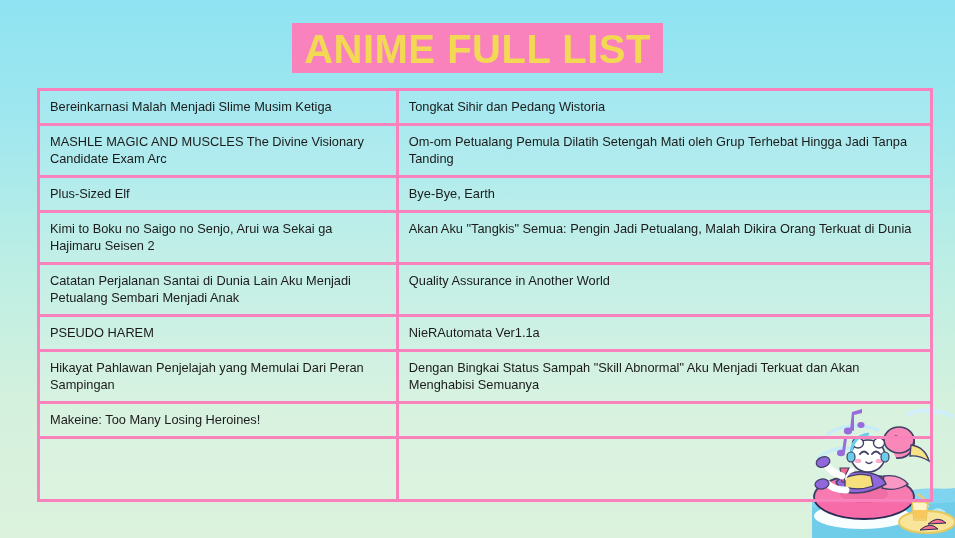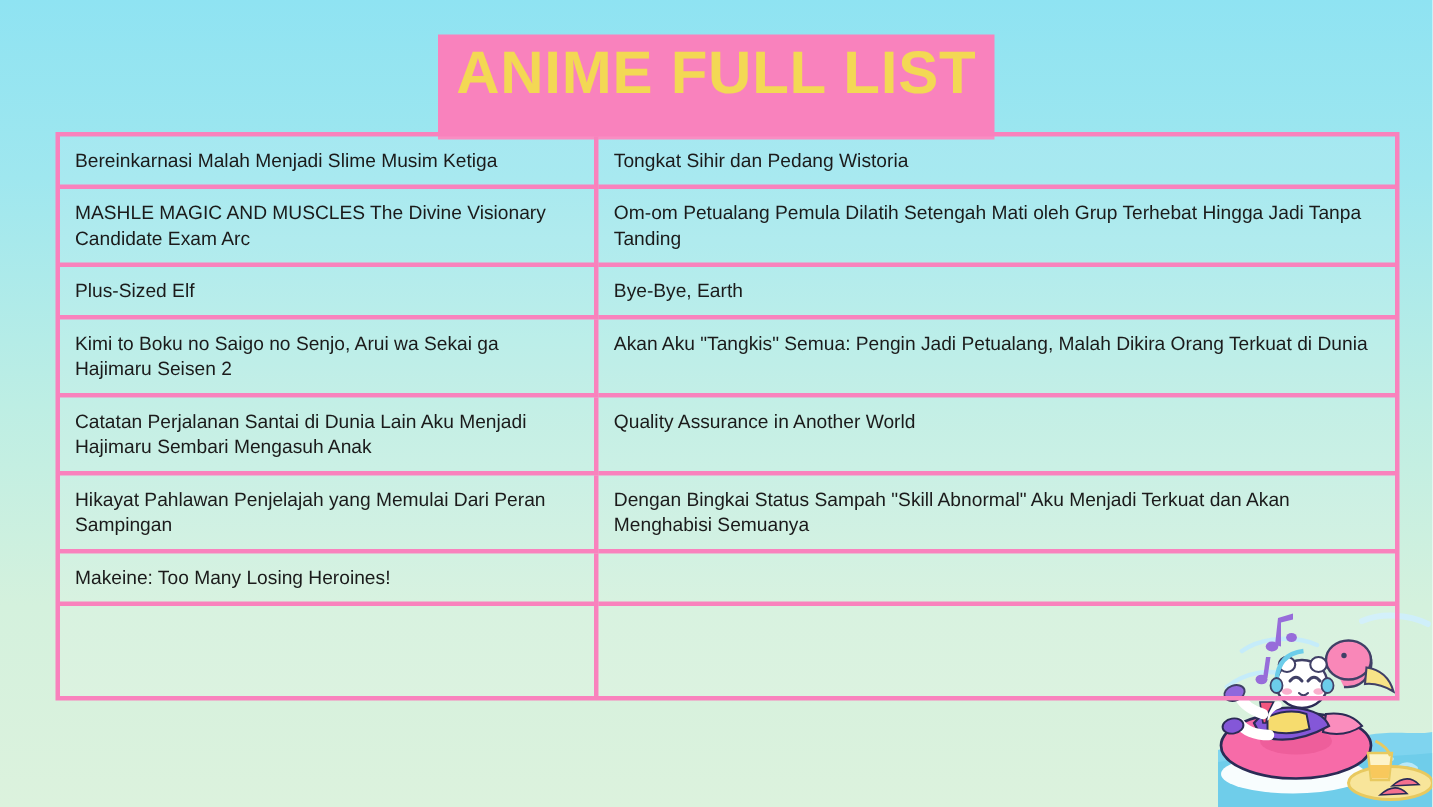--- a/index.html
+++ b/index.html
@@ -41,21 +41,21 @@
     text-align: center;
   }
   .title-text {
     display: inline-block;
     background: #f982bd;
     color: #f3d854;
     font-size: 40px;
     line-height: 48px;
     font-weight: bold;
     letter-spacing: 0.5px;
-    padding: 2px 12px 20px 12px;
+    padding: 2px 12px 0 12px;
     white-space: nowrap;
     font-family: "Liberation Sans", sans-serif;
   }
 
   
   .table {
     position: absolute;
     left: 37px;
     top: 88px;
     width: 896px;
@@ -184,22 +184,26 @@
       </tr>
       <tr class="r-h1">
         <td class="col-left">Plus-Sized Elf</td>
         <td class="col-right">Bye-Bye, Earth</td>
       </tr>
       <tr class="r-h2">
         <td class="col-left">Kimi to Boku no Saigo no Senjo, Arui wa Sekai ga Hajimaru Seisen 2</td>
         <td class="col-right">Akan Aku "Tangkis" Semua: Pengin Jadi Petualang, Malah Dikira Orang Terkuat di Dunia</td>
       </tr>
       <tr class="r-h2">
-        <td class="col-left">Catatan Perjalanan Santai di Dunia Lain Aku Menjadi Hajimaru Sembari Mengasuh Anak</td>
+        <td class="col-left">Catatan Perjalanan Santai di Dunia Lain Aku Menjadi Petualang Sembari Menjadi Anak</td>
         <td class="col-right">Quality Assurance in Another World</td>
+      </tr>
+      <tr class="r-h1">
+        <td class="col-left">PSEUDO HAREM</td>
+        <td class="col-right">NieRAutomata Ver1.1a</td>
       </tr>
       <tr class="r-h2">
         <td class="col-left">Hikayat Pahlawan Penjelajah yang Memulai Dari Peran Sampingan</td>
         <td class="col-right">Dengan Bingkai Status Sampah "Skill Abnormal" Aku Menjadi Terkuat dan Akan Menghabisi Semuanya</td>
       </tr>
       <tr class="r-h1">
         <td class="col-left">Makeine: Too Many Losing Heroines!</td>
         <td class="col-right"></td>
       </tr>
       <tr class="r-h3">

